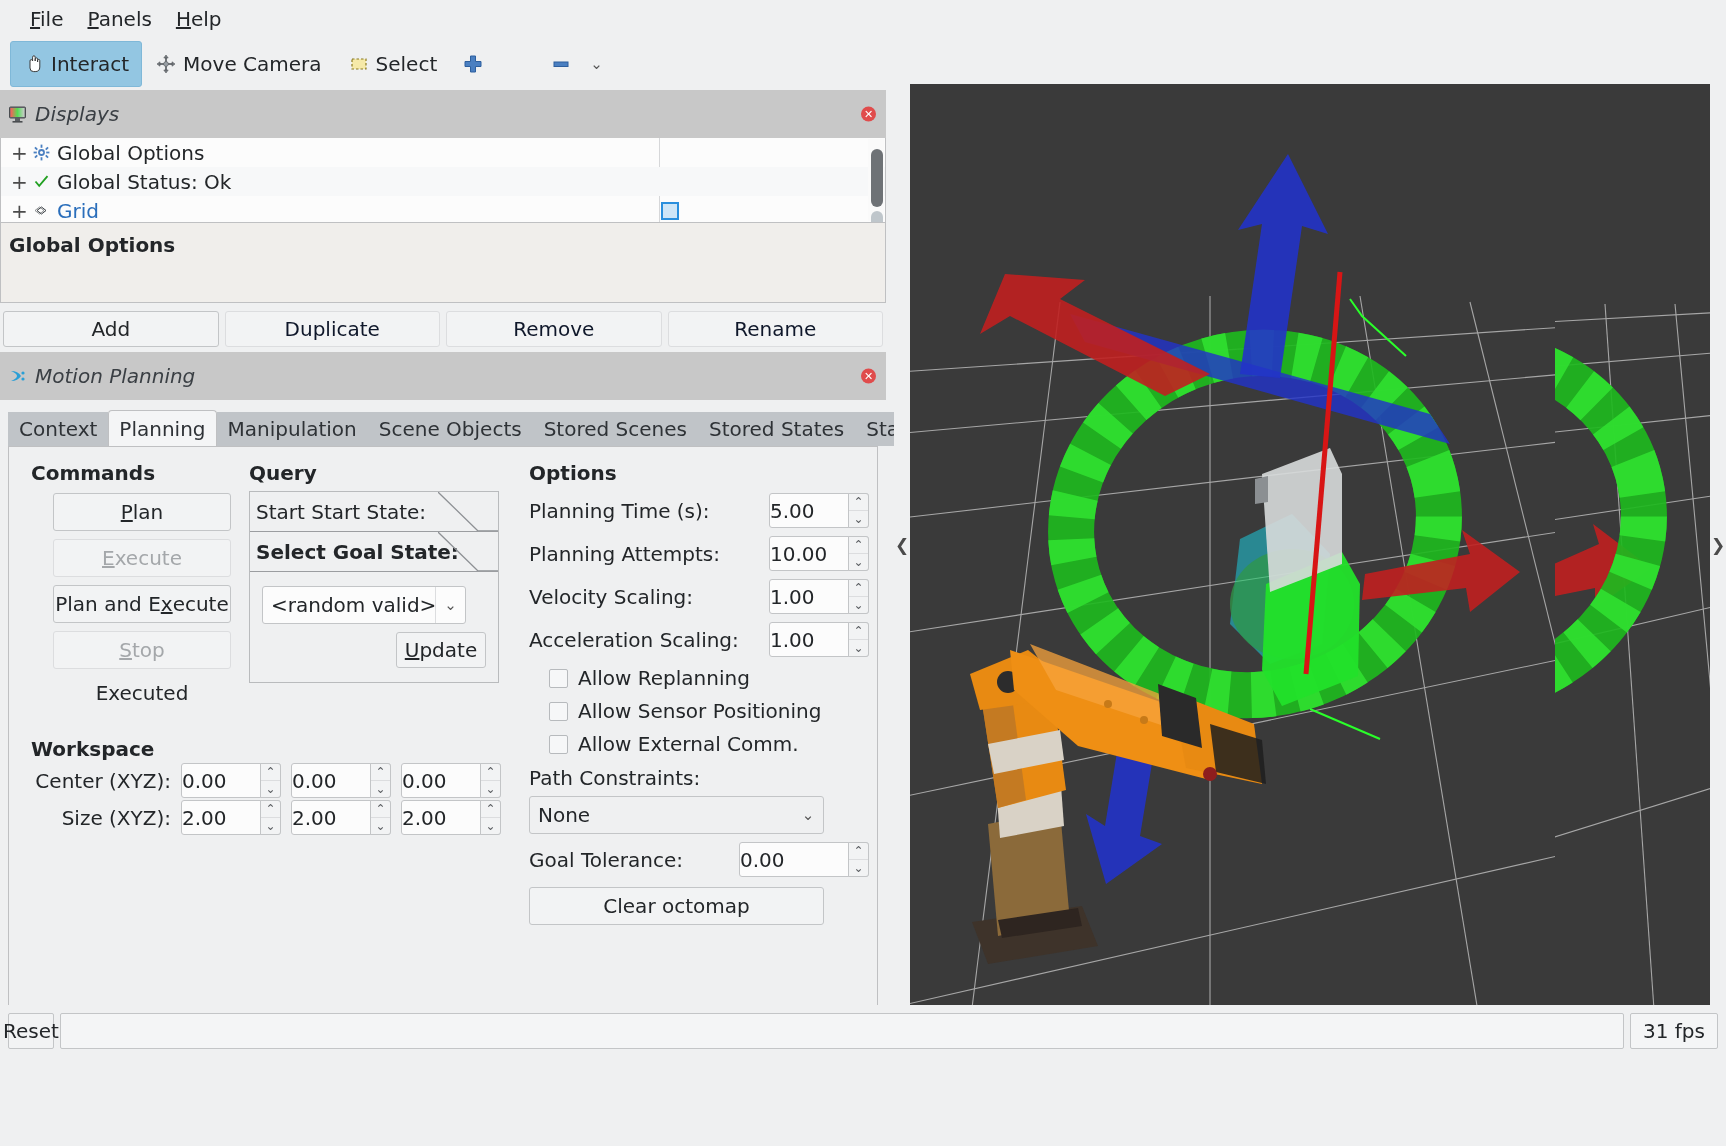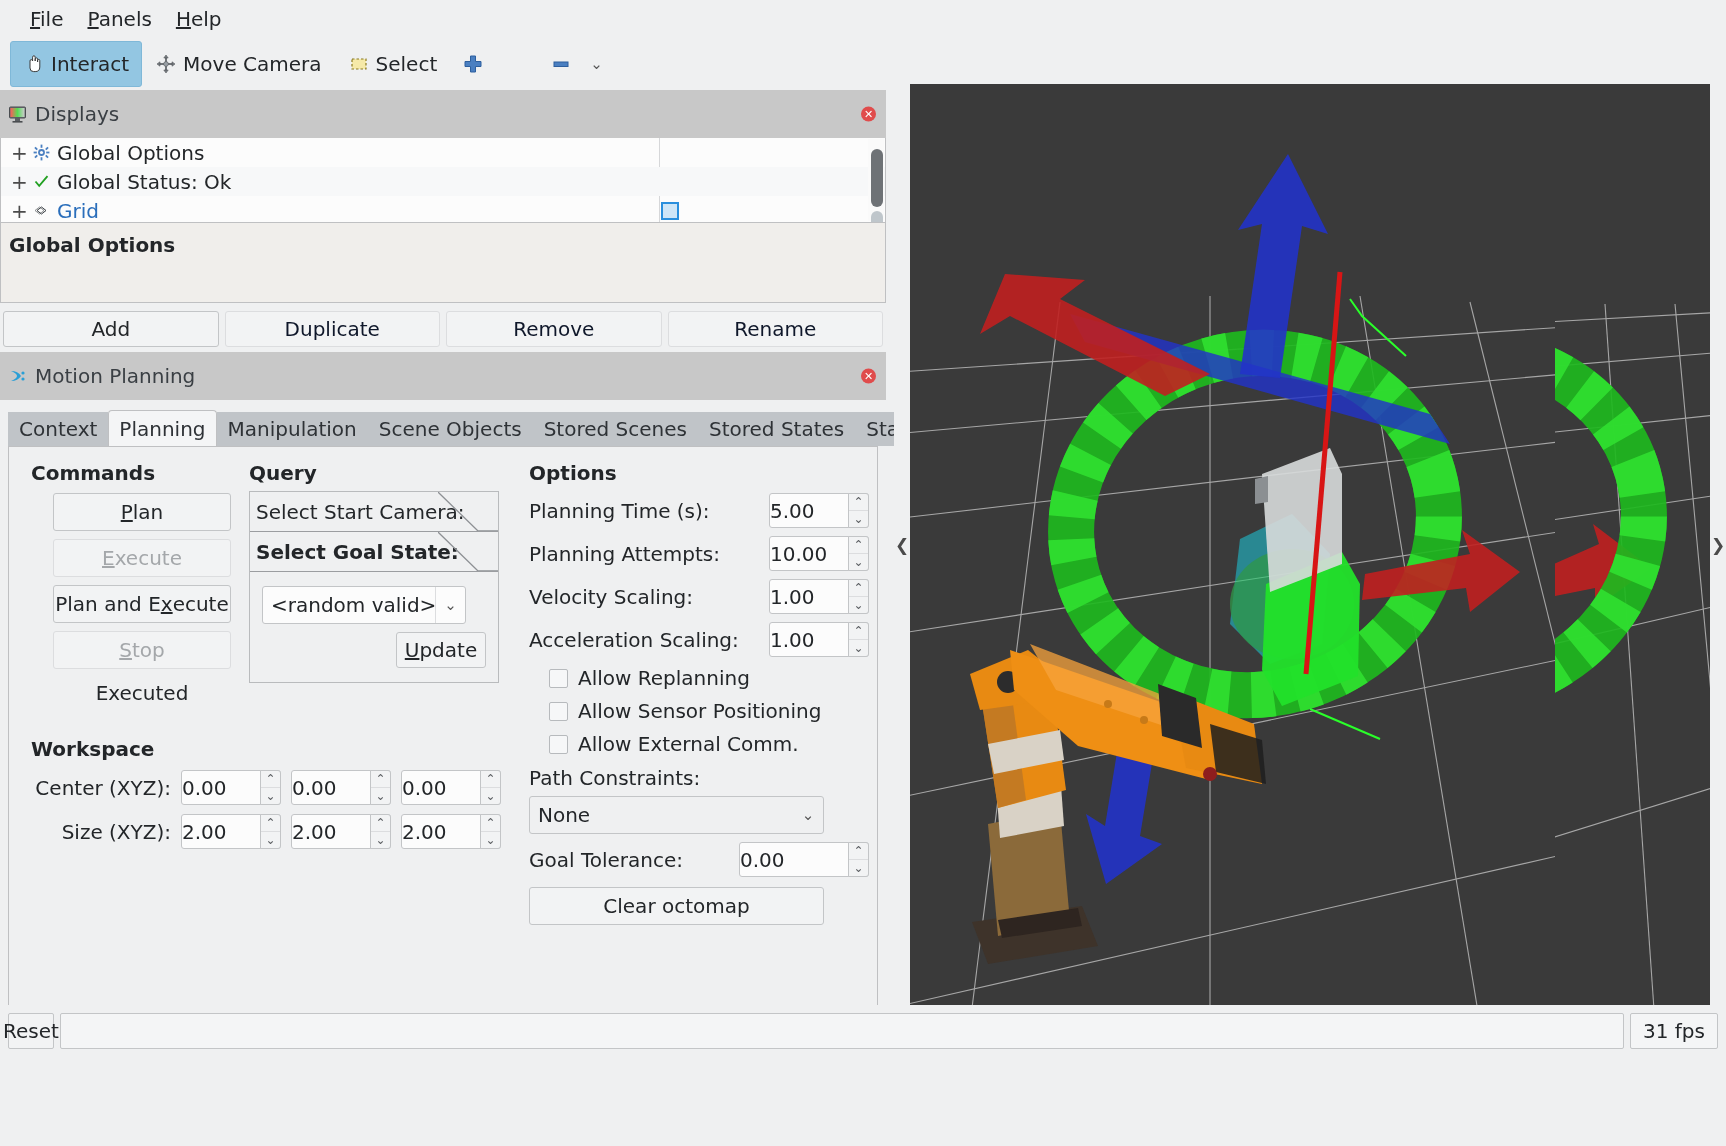--- a/index.html
+++ b/index.html
@@ -39,21 +39,21 @@
   .tool-btn.active {
     background: #93c6e2; border-color: #7fb8d8;
   }
   .tool-icon { display: inline-flex; width: 22px; height: 22px; align-items: center; justify-content: center; }
   .tool-plain { width: 46px; height: 46px; display: flex; align-items: center; justify-content: center; }
   .chev-small { color: #555; font-size: 15px; padding: 0 6px; }
 
   
   .panel-head {
     background: #c8c8c8; height: 48px; display: flex; align-items: center;
-    padding: 16px 8px; font-size: 20px; color: #3a3f44; position: relative;
+    padding: 16px 8px; font-size: 20px; color: #3a3f44; position: relative; font-style: italic;
   }
   .panel-head .ph-icon { margin-right: 8px; display:inline-flex; }
   .close-dot {
     position: absolute; right: 10px; top: 50%; transform: translateY(-50%);
     width: 15px; height: 15px; border-radius: 50%; background: #e04c4c;
     display: flex; align-items: center; justify-content: center;
     color: #fff; font-size: 11px; line-height: 1; font-weight: bold;
   }
 
   
@@ -161,21 +161,21 @@
     color: #555; font-size: 15px;
   }
   .update-btn {
     margin: 8px 12px 0 auto; width: 90px; height: 36px; border: 1px solid #c3c5c7;
     border-radius: 3px; background: #f2f3f4; font-size: 20px;
     display: flex; align-items: center; justify-content: center; cursor: default;
   }
   .update-row { display: flex; }
 
   .ws-col { position: absolute; left: 22px; top: 290px; width: 490px; }
-  .ws-row { display: flex; align-items: center; gap: 10px; margin-top: 9px; }
+  .ws-row { display: flex; align-items: center; gap: 10px; margin-top: 2px; }
   .ws-label { width: 140px; text-align: right; font-size: 20px; }
   .spin {
     position: relative; width: 100px; height: 35px; border: 1px solid #c3c5c7;
     background: #fcfcfc; border-radius: 3px; display: flex; align-items: center;
     font-size: 20px; color: #232629;
   }
   .spin .btns {
     position: absolute; right: -1px; top: -1px; bottom: -1px; width: 21px;
     display: flex; flex-direction: column; background: #f2f3f4;
     border: 1px solid #c3c5c7; border-radius: 0 3px 3px 0;
@@ -432,21 +432,21 @@
           <div class="cmd-btn disabled"><u>E</u>xecute</div>
           <div class="cmd-btn">Plan and E<u>x</u>ecute</div>
           <div class="cmd-btn disabled"><u>S</u>top</div>
           <div class="cmd-status">Executed</div>
         </div>
 
         <div class="query-col">
           <div class="section-title">Query</div>
           <div class="qgroup">
             <div class="collapsed-bar">
-              <span>Select Start Camera:</span>
+              <span>Start Start State:</span>
               <svg class="diag" viewBox="0 0 64 40" preserveAspectRatio="none">
                 <path d="M0 0 L40 40 L64 40" fill="none" stroke="#8d9094" stroke-width="1.3"></path>
               </svg>
             </div>
             <div class="collapsed-bar bold">
               <span>Select Goal State:</span>
               <svg class="diag" viewBox="0 0 64 40" preserveAspectRatio="none">
                 <path d="M0 0 L40 40 L64 40" fill="none" stroke="#8d9094" stroke-width="1.3"></path>
               </svg>
             </div>

